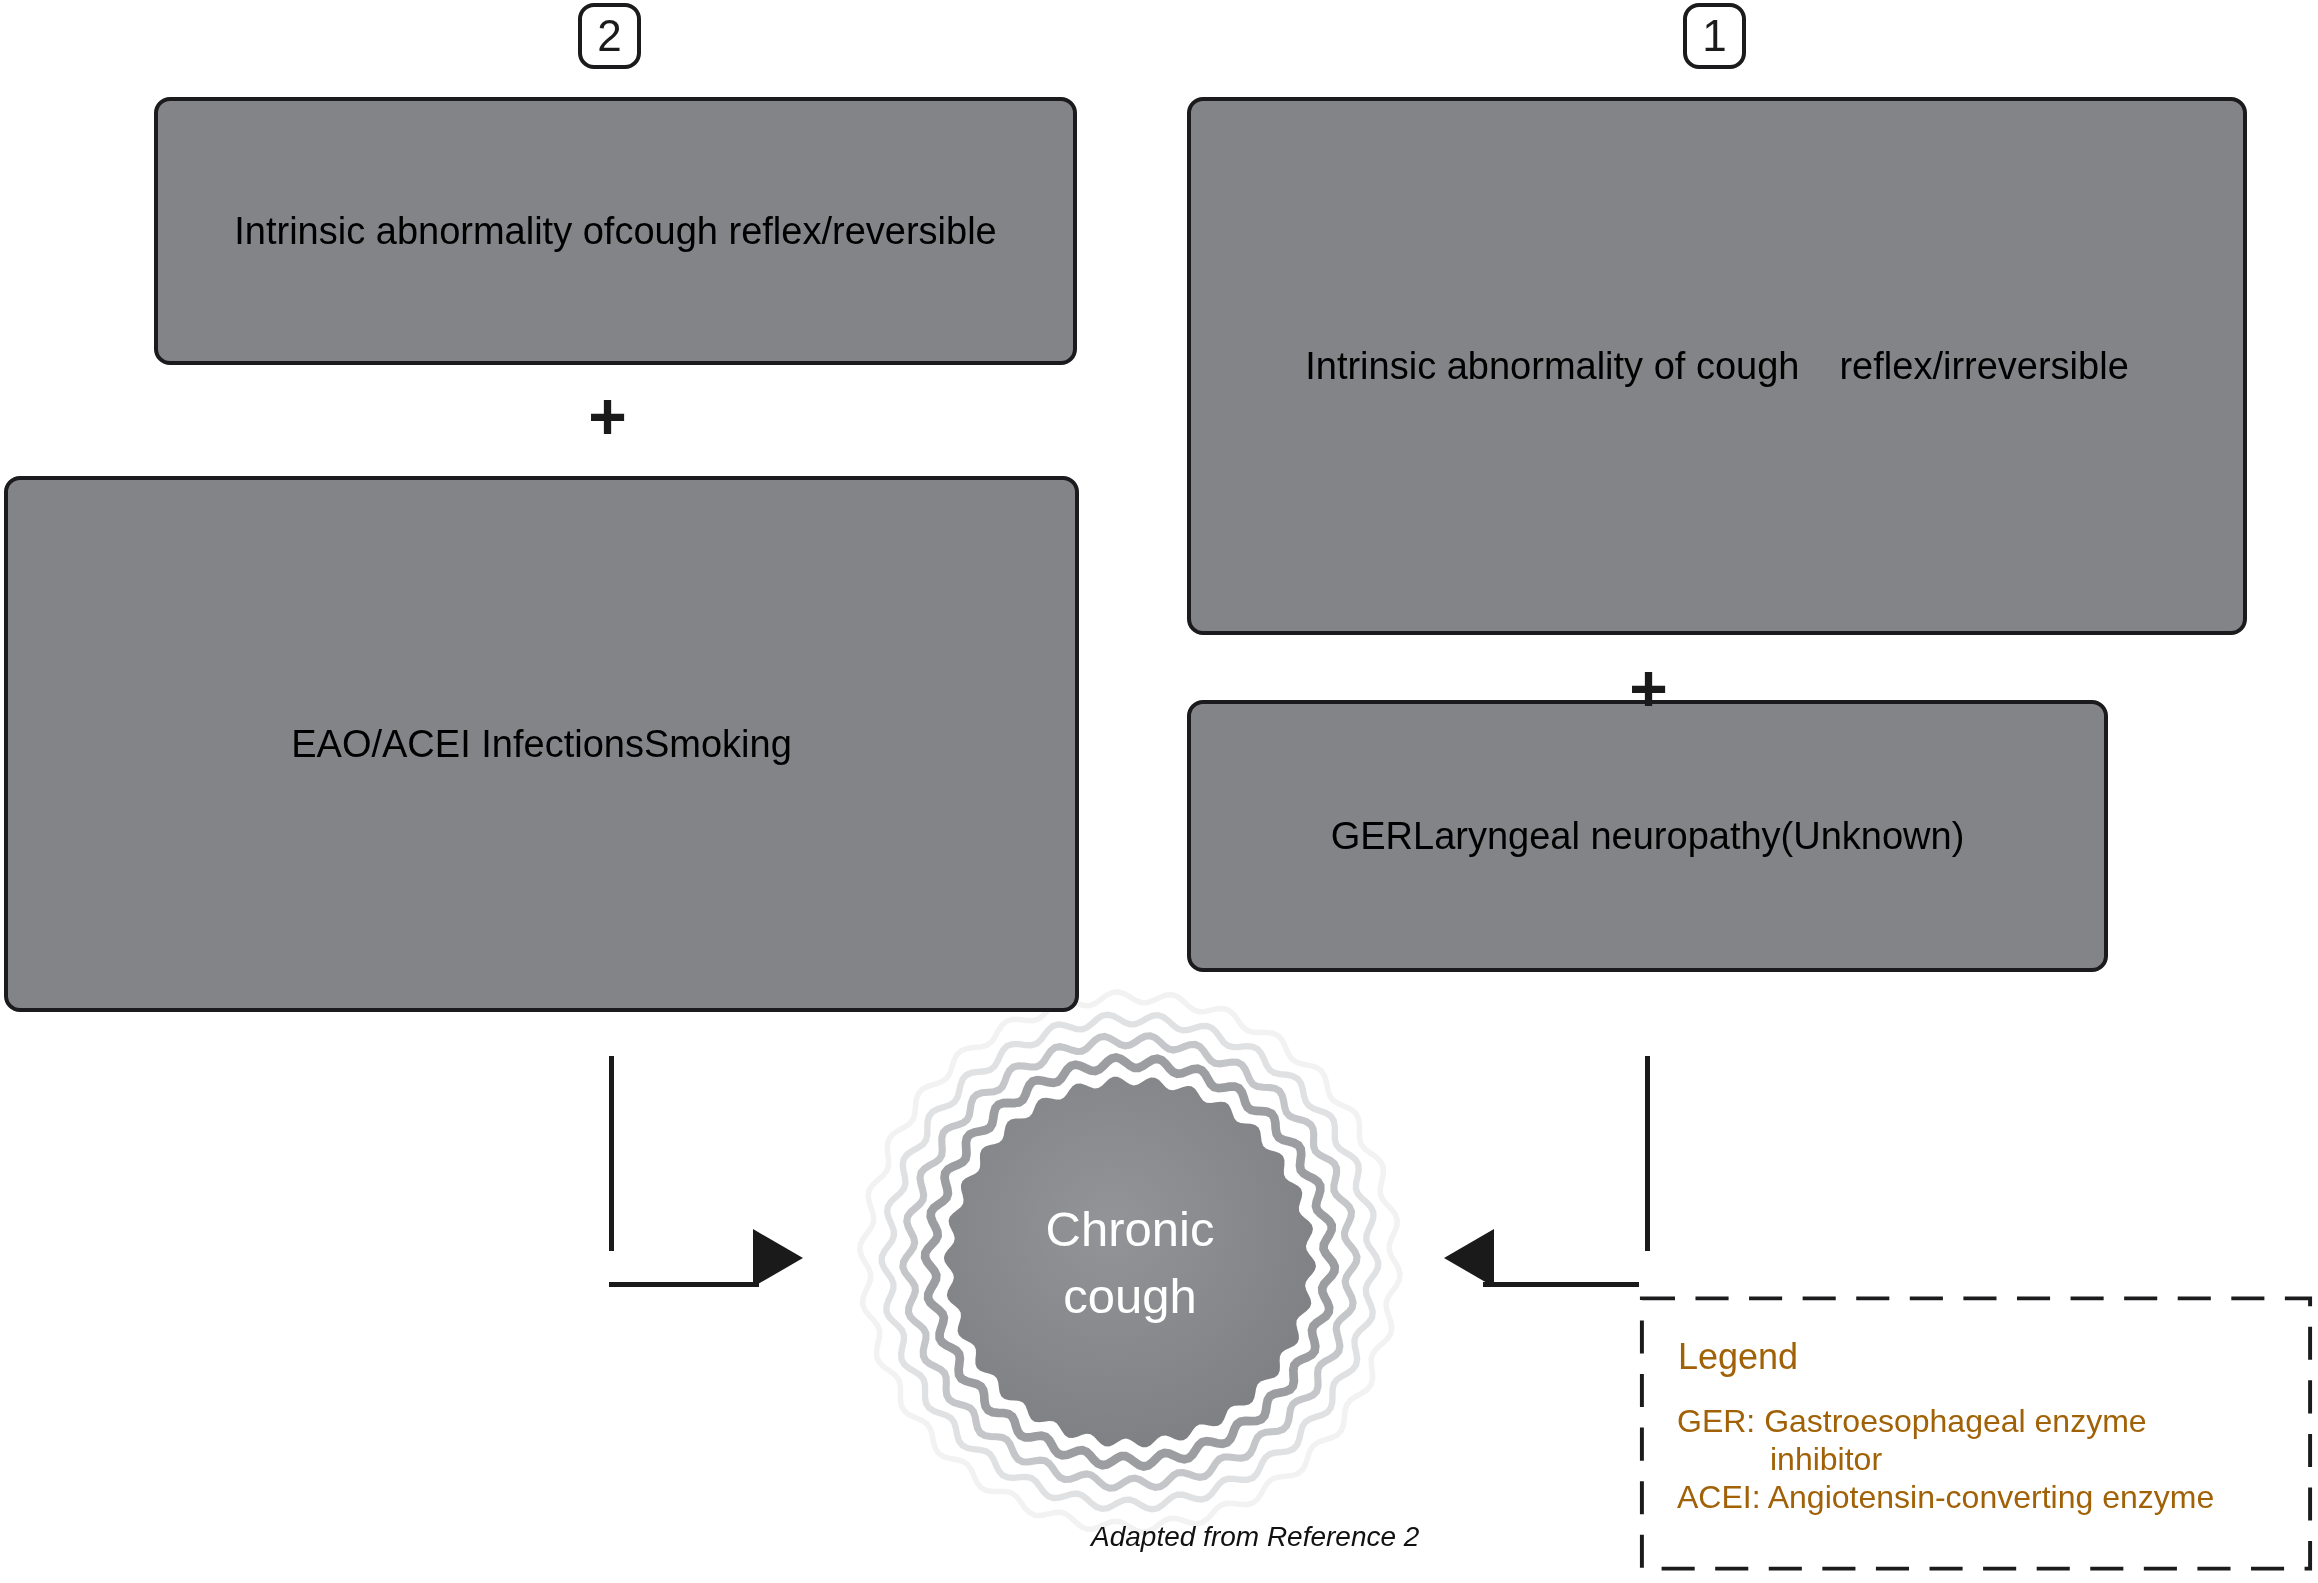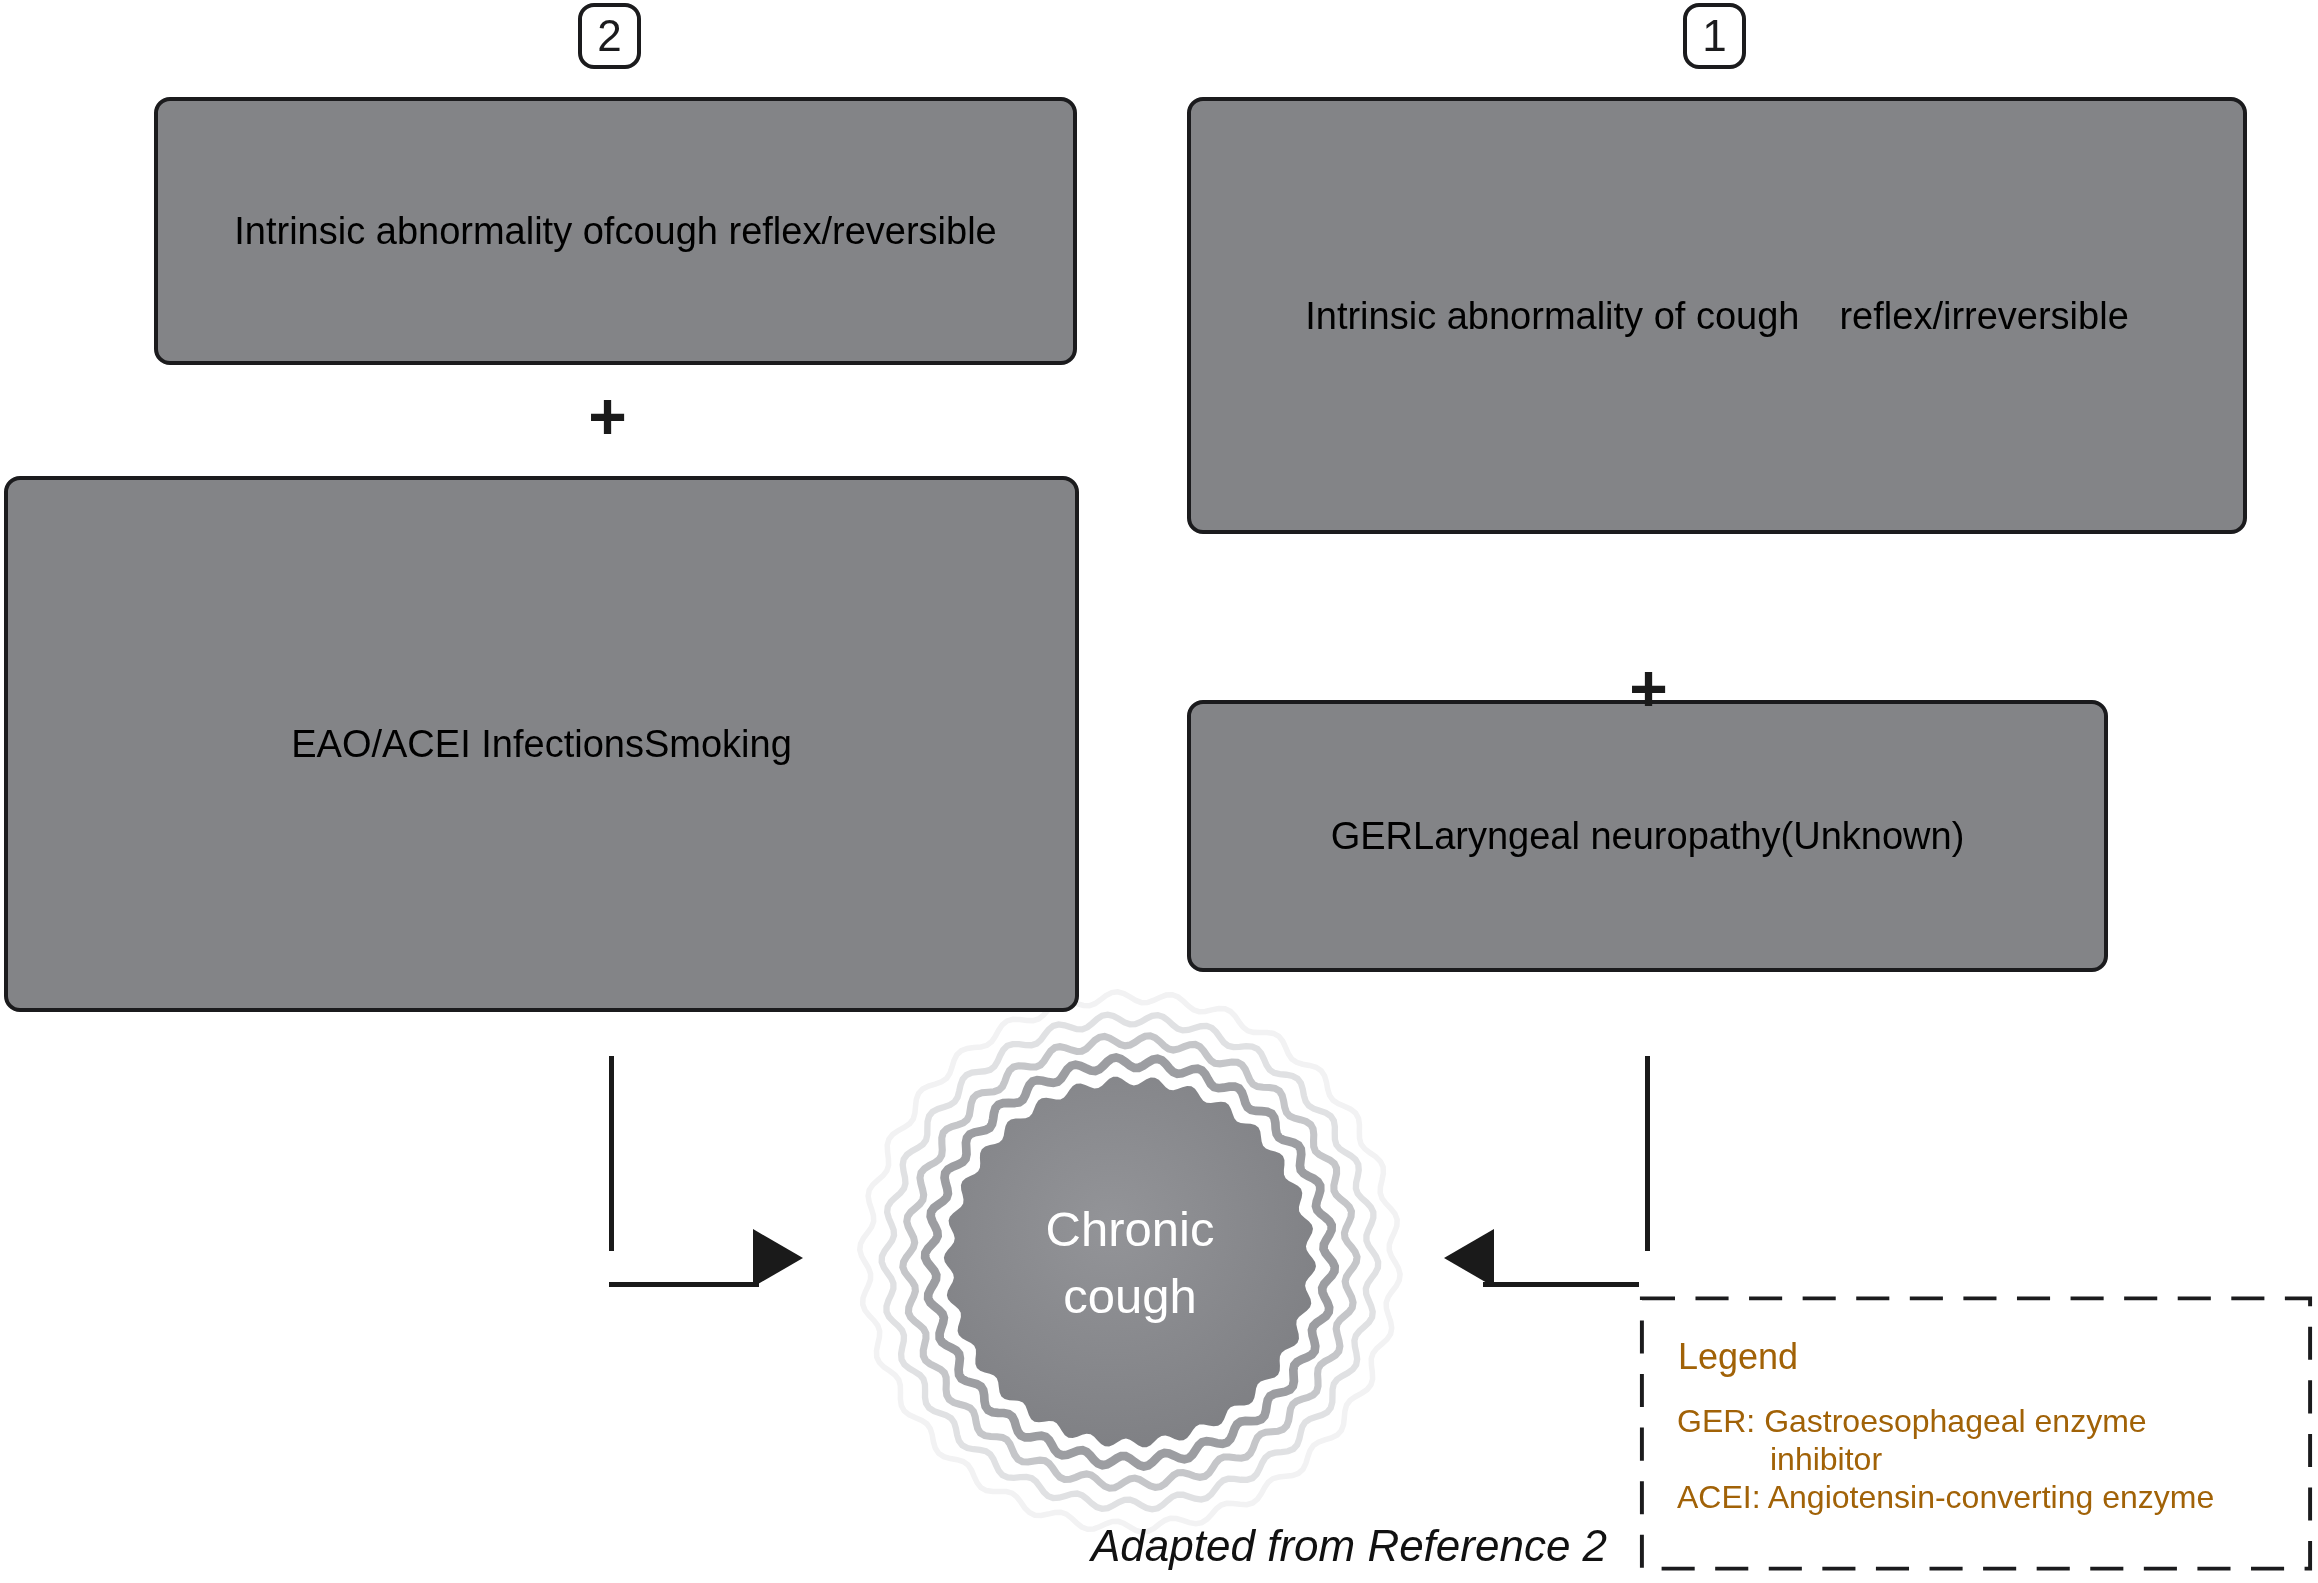--- a/index.html
+++ b/index.html
@@ -22,21 +22,21 @@
     align-items:center;
     justify-content:center;
     text-align:center;
     color:#000000;
     font-size:38px;
     line-height:52px;
     z-index:2;
   }
   .box-reversible   {left:154px;  top:97px; width:923px; height:268px;}
   .box-eao          {left:4px;    top:468px; width:1075px; height:536px;margin-top:8px;}
-  .box-irreversible {left:1187px; top:97px; width:1060px; height:437px;gap:40px;}
+  .box-irreversible {left:1187px; top:97px; width:1060px; height:538px;gap:40px;}
   .box-ger          {left:1187px; top:700px; width:921px; height:272px;}
   
   .badge{
     position:absolute;
     box-sizing:border-box;
     width:63px;height:66px;
     border:4.7px solid #1b1b1d;
     border-radius:16px;
     background:#ffffff;
     display:flex;align-items:center;justify-content:center;
@@ -101,21 +101,21 @@
     position:absolute;left:38px;top:106px;right:16px;
     font-size:32px;line-height:38px;
   }
   .legend-item{white-space:nowrap;}
   .legend-item-indent{padding-left:93px;}
   
   .caption{
     position:absolute;
     left:1091px;top:1521px;
     font-style:italic;
-    font-size:44px;color:#111111;
+    font-size:28px;color:#111111;
     white-space:nowrap;
     z-index:4;
   }
 </style>
 </head>
 <body>
 
 <div class="canvas">
 
   <svg id="seal-svg" width="2319" height="1583" viewBox="0 0 2939 2007">

